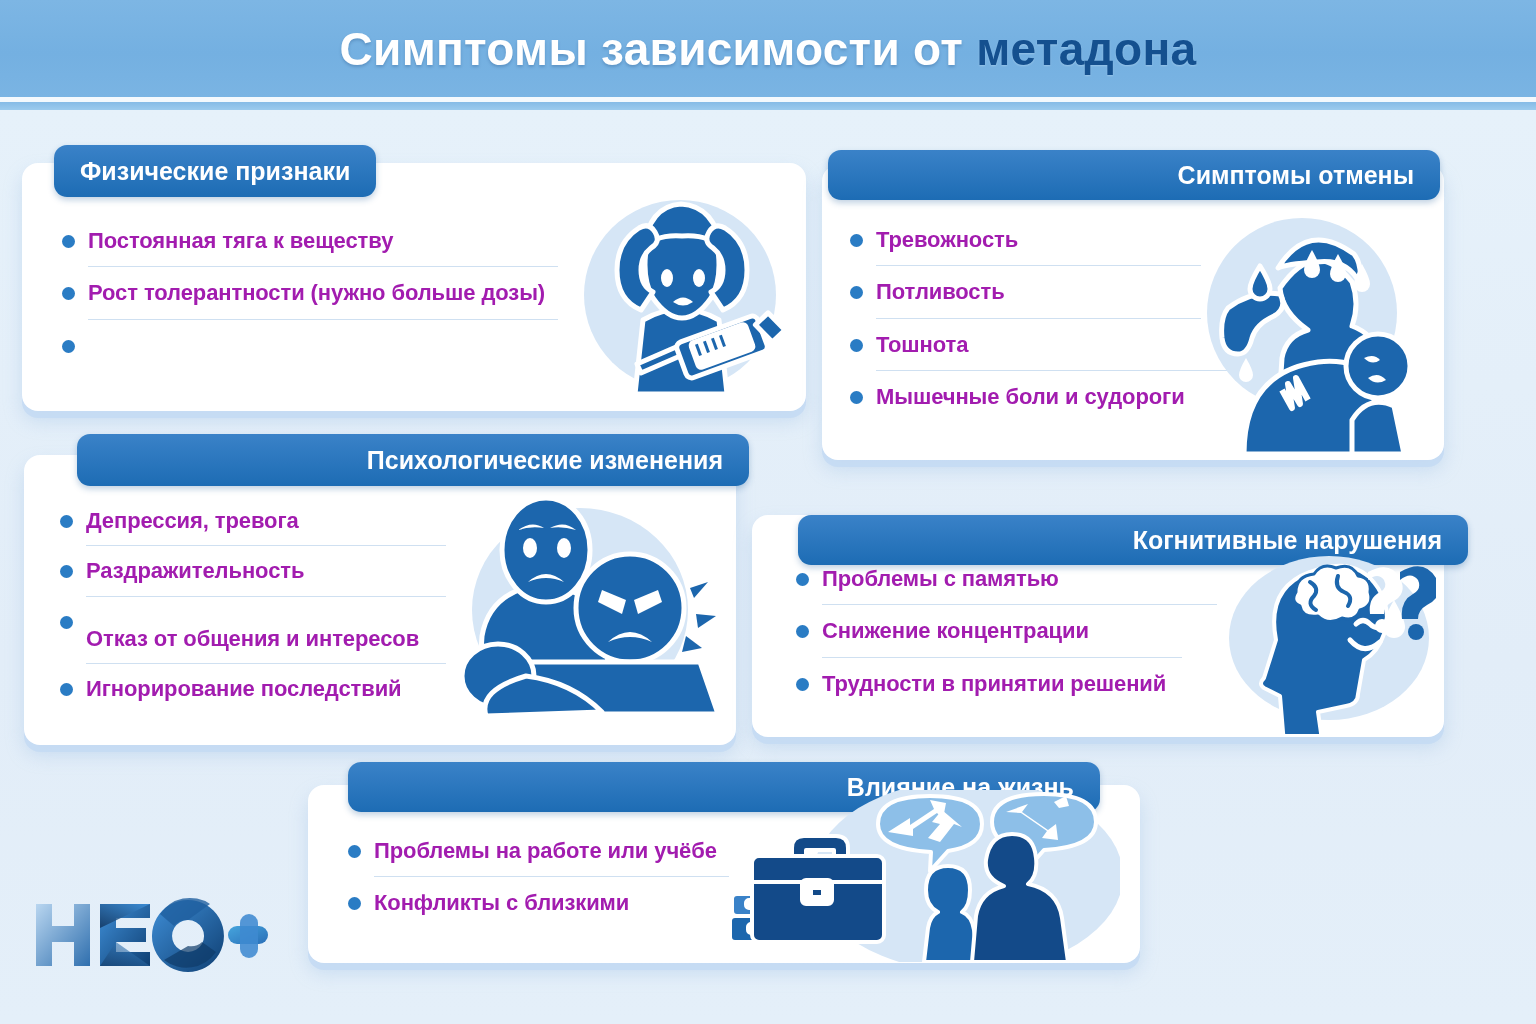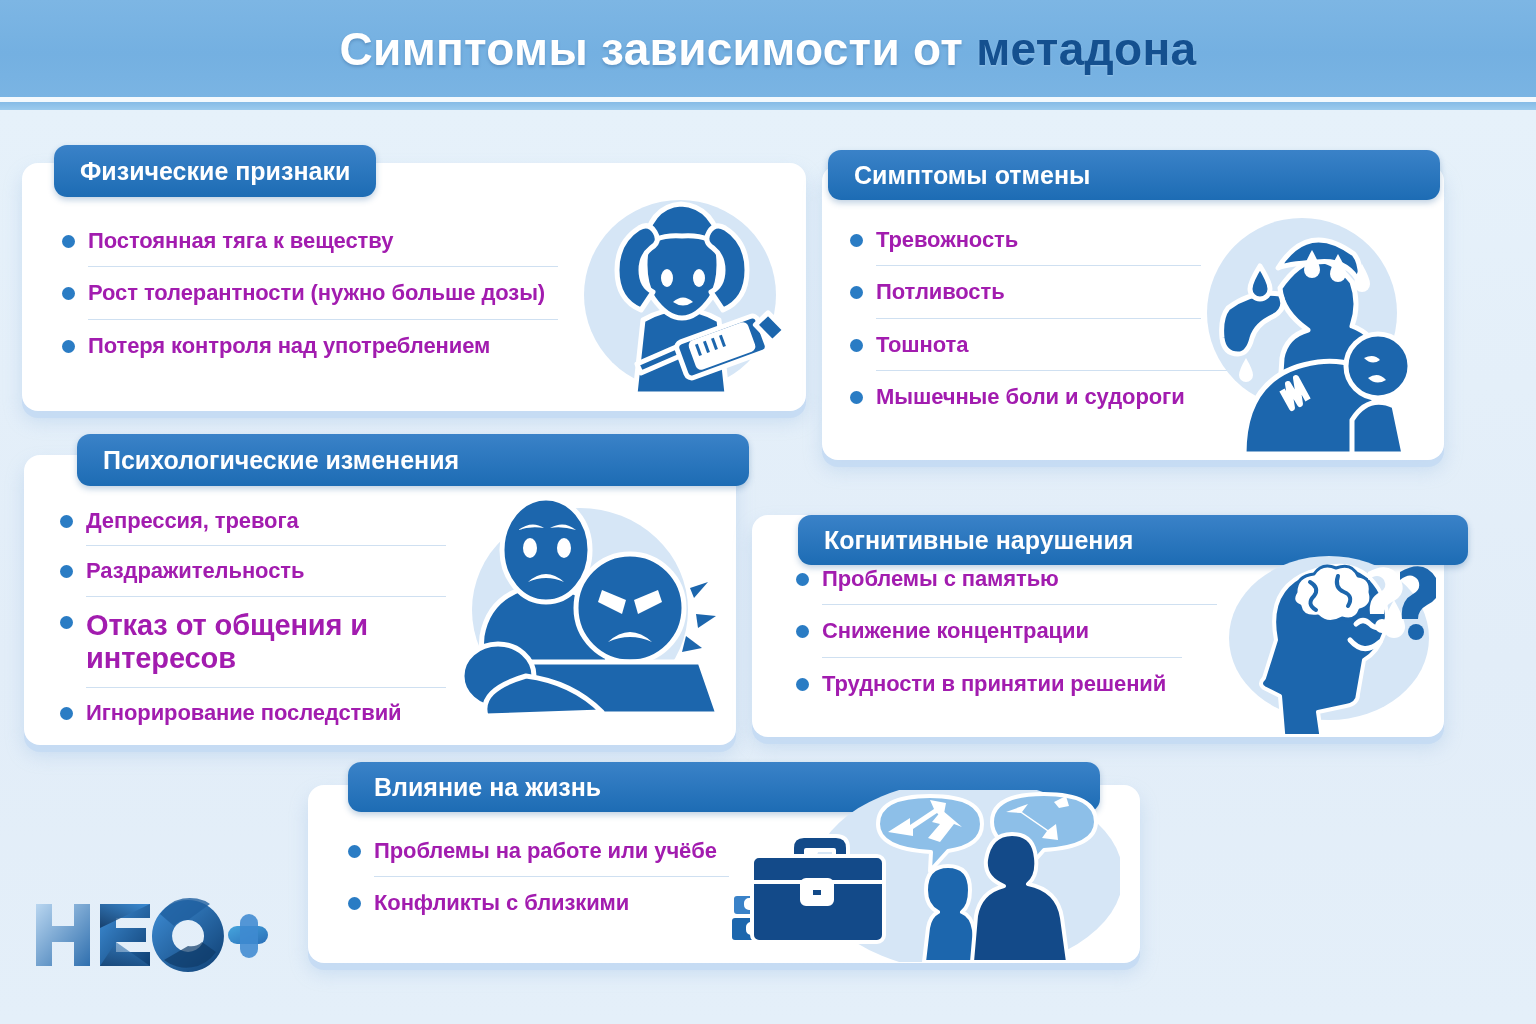--- a/index.html
+++ b/index.html
@@ -30,20 +30,21 @@
   .card{
     position:absolute;background:#ffffff;border-radius:16px;
     box-shadow:0 7px 0 0 rgba(196,219,243,.85), 0 10px 18px rgba(150,185,225,.35);
   }
   .card-title{
     position:absolute;background:linear-gradient(180deg,#3a82c8 0%,#1d6cb4 100%);
     border-radius:13px;color:#fff;font-weight:bold;
     display:flex;align-items:center;padding:0 26px;
     box-shadow:0 3px 6px rgba(30,90,150,.28);
     white-space:nowrap;
+    justify-content:flex-end;
   }
   .bullets{position:absolute;}
   .bullet-row{display:flex;align-items:flex-start;}
   .bullet-dot{
     width:13px;height:13px;border-radius:50%;background:#2a7cc4;
     flex:0 0 13px;margin-top:7px;margin-right:13px;
   }
   .bullet-text{
     color:#a21caf;font-weight:bold;line-height:1.15;
     letter-spacing:-.1px;
@@ -81,21 +82,20 @@
     <div class="bullet-text" style="font-size:22px;">Постоянная тяга к веществу</div>
   </div>
   <div class="divider" style="margin:13px 0 13px 26px;width:470px;"></div>
   <div class="bullet-row">
     <div class="bullet-dot"></div>
     <div class="bullet-text" style="font-size:22px;">Рост толерантности (нужно больше дозы)</div>
   </div>
   <div class="divider" style="margin:13px 0 13px 26px;width:470px;"></div>
   <div class="bullet-row">
     <div class="bullet-dot"></div>
-    <div class="bullet-text" style="font-size:22px;">Потеря контроля над употреблением</div>
   </div>
 </div>
 
 <div class="illus" style="left:575px;top:192px;width:215px;height:205px;">
   <svg viewBox="0 0 215 205" width="215" height="205">
     <ellipse cx="105" cy="103" rx="96" ry="95" fill="#d6e6f6"></ellipse>
     <g fill="#1c66ad" stroke="#ffffff" stroke-width="5" stroke-linejoin="round">
 
       <path d="M68 128 q38 -22 76 0 l8 74 h-92 z"></path>
 
@@ -201,21 +201,21 @@
     <div class="bullet-text" style="font-size:22px;">Депрессия, тревога</div>
   </div>
   <div class="divider" style="margin:12px 0 12px 26px;width:360px;"></div>
   <div class="bullet-row">
     <div class="bullet-dot"></div>
     <div class="bullet-text" style="font-size:22px;">Раздражительность</div>
   </div>
   <div class="divider" style="margin:12px 0 12px 26px;width:360px;"></div>
   <div class="bullet-row">
     <div class="bullet-dot"></div>
-    <div class="bullet-text" style="font-size:29px;">Отказ от общения и интересов</div>
+    <div class="bullet-text" style="font-size:22px;margin-top:17px;">Отказ от общения и интересов</div>
   </div>
   <div class="divider" style="margin:12px 0 12px 26px;width:360px;"></div>
   <div class="bullet-row">
     <div class="bullet-dot"></div>
     <div class="bullet-text" style="font-size:22px;">Игнорирование последствий</div>
   </div>
 </div>
 
 <div class="illus" style="left:440px;top:490px;width:290px;height:230px;">
   <svg viewBox="0 0 290 230" width="290" height="230">

